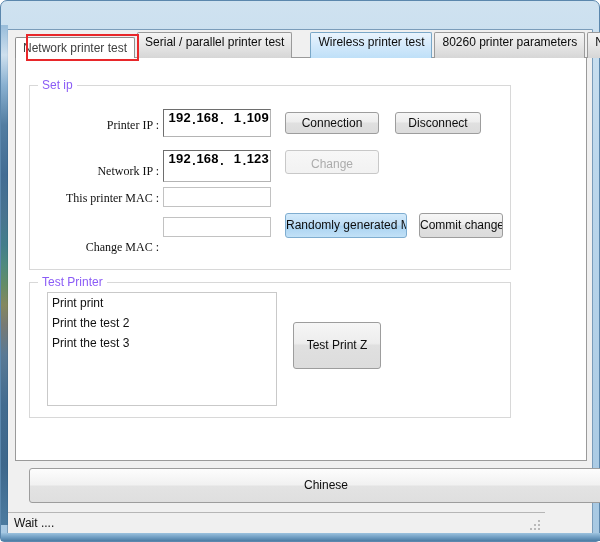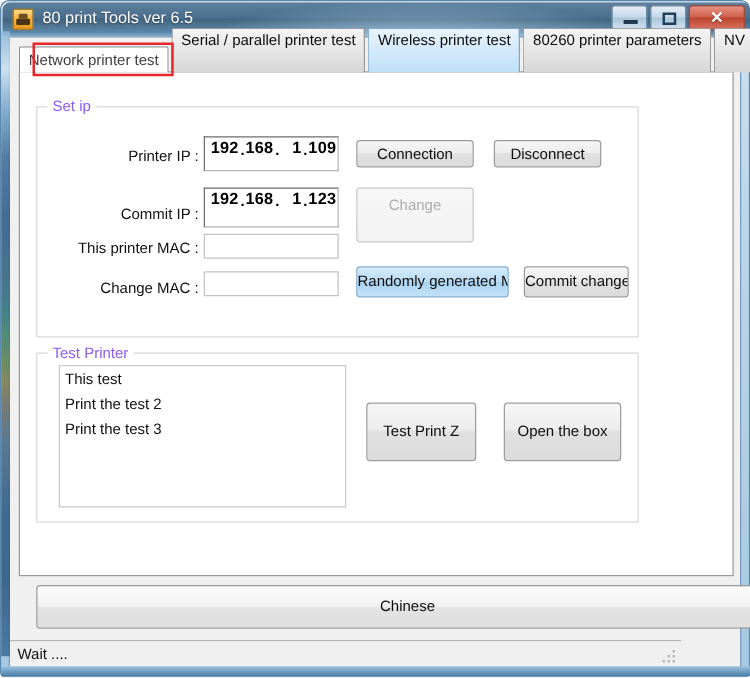--- a/index.html
+++ b/index.html
@@ -164,21 +164,21 @@
   
   .tabstrip {
     position: absolute;
     left: 14px; top: 36px;
     height: 21px;
     display: flex;
     align-items: flex-end;
     z-index: 4;
   }
   .tab {
-    height: 36px;
+    height: 26px;
     box-sizing: border-box;
     padding: 0 7px;
     margin-right: 2px;
     font-size: 12px;
     color: #0b0b0b;
     line-height: 19px;
     border: 1px solid #9a9a9a;
     border-bottom: none;
     border-radius: 2px 2px 0 0;
     background: linear-gradient(to bottom, #f4f4f4 0%, #e6e6e6 50%, #d6d6d6 100%);
@@ -188,20 +188,21 @@
   .tab.active {
     background: #ffffff;
     border-color: #8f8f8f;
     color: #404040;
     height: 21px;
     line-height: 20px;
   }
   .tab.hover {
     background: linear-gradient(to bottom, #eaf4fd 0%, #d3e9fb 50%, #bfe0f8 100%);
     border-color: #7aa7c7;
+    margin-left: 16px;
   }
 
   .tab-highlight {
     position: absolute;
     left: 25px; top: 33px;
     width: 113px; height: 27px;
     border: 2px solid #e8272a;
     box-sizing: border-box;
     z-index: 6;
     pointer-events: none;
@@ -236,20 +237,21 @@
   #gb-setip { left: 28px; top: 84px; width: 482px; height: 185px; }
   #gb-test  { left: 28px; top: 281px; width: 482px; height: 136px; }
 
   
   .field-label {
     position: absolute;
     font-size: 12px;
     color: #111;
     text-align: right;
     white-space: nowrap;
+    font-family: Liberation Serif, serif;
   }
   .ipbox {
     position: absolute;
     box-sizing: border-box;
     background: #ffffff;
     border: 1px solid #b4b4b4;
     border-top-color: #6e6e6e;
     border-left-color: #6e6e6e;
     display: flex;
     align-items: flex-start;
@@ -368,36 +370,20 @@
     background: #8d8d8d;
     display: block;
   }
 </style>
 </head>
 <body>
 
 <div id="app">
   <div class="window">
 
-    <div class="titlebar">
-      <div class="title-sheen"></div>
-      <div class="title-icon"></div>
-      <div class="title-text">80 print Tools ver 6.5</div>
-      <div class="win-btns">
-        <div class="win-btn">
-          <span class="gl-min"></span>
-        </div>
-        <div class="win-btn">
-          <span class="gl-max"></span>
-        </div>
-        <div class="win-btn close">
-          <span class="gl-close">✕</span>
-        </div>
-      </div>
-    </div>
 
     <div class="frame-inner"></div>
 
     <div class="tabstrip">
       <div class="tab active">Network printer test</div>
       <div class="tab">Serial / parallel printer test</div>
       <div class="tab hover">Wireless printer test</div>
       <div class="tab">80260 printer parameters</div>
       <div class="tab">NV LOGO</div>
     </div>
@@ -414,58 +400,57 @@
       <span class="pad"></span>
       <span class="ipseg">192</span>
       <span class="ipdot">.</span>
       <span class="ipseg">168</span>
       <span class="ipdot">.</span>
       <span class="ipseg">1</span>
       <span class="ipdot">.</span>
       <span class="ipseg">109</span>
     </div>
 
-    <div class="field-label" style="left:58px; top:163px; width:100px;">Commit IP :</div>
+    <div class="field-label" style="left:58px; top:163px; width:100px;">Network IP :</div>
     <div class="ipbox" style="left:162px; top:149px; width:108px; height:32px;">
       <span class="pad"></span>
       <span class="ipseg">192</span>
       <span class="ipdot">.</span>
       <span class="ipseg">168</span>
       <span class="ipdot">.</span>
       <span class="ipseg">1</span>
       <span class="ipdot">.</span>
       <span class="ipseg">123</span>
     </div>
 
     <div class="field-label" style="left:38px; top:190px; width:120px;">This printer MAC :</div>
     <input class="textbox" style="left: 162px; top: 186px; width: 108px; height: 20px;" value="">
 
-    <div class="field-label" style="left:58px; top:222px; width:100px;">Change MAC :</div>
+    <div class="field-label" style="left:58px; top:239px; width:100px;">Change MAC :</div>
     <input class="textbox" style="left: 162px; top: 216px; width: 108px; height: 20px;" value="">
 
     <div class="btn" style="left:284px; top:111px; width:94px; height:22px; line-height:20px;">Connection</div>
     <div class="btn" style="left:394px; top:111px; width:86px; height:22px; line-height:20px;">Disconnect</div>
 
-    <div class="btn disabled" style="left:284px; top:149px; width:94px; height:44px; line-height:26px;">Change</div>
+    <div class="btn disabled" style="left:284px; top:149px; width:94px; height:24px; line-height:26px;">Change</div>
 
     <div class="btn highlight" style="left:284px; top:212px; width:122px; height:25px; line-height:23px;">Randomly generated MAC</div>
     <div class="btn" style="left:418px; top:212px; width:84px; height:25px; line-height:23px;">Commit changes</div>
 
     <div class="groupbox" id="gb-test">
       <span class="gb-title">Test Printer</span>
     </div>
 
     <div class="listbox" style="left:46px; top:291px; width:230px; height:114px;">
-      <div class="item">This test</div>
+      <div class="item">Print print</div>
       <div class="item">Print the test 2</div>
       <div class="item">Print the test 3</div>
     </div>
 
     <div class="btn" style="left:292px; top:321px; width:88px; height:47px; line-height:45px;">Test Print Z</div>
-    <div class="btn" style="left:402px; top:321px; width:94px; height:47px; line-height:45px;">Open the box</div>
 
     <div class="btn flat" id="btn-chinese">Chinese</div>
 
     <div class="statusbar">
       <span class="st-text">Wait ....</span>
       <span class="grip">
         <i style="left:8px; top:8px;"></i>
         <i style="left:4px; top:8px;"></i>
         <i style="left:8px; top:4px;"></i>
         <i style="left:0px; top:8px;"></i>

